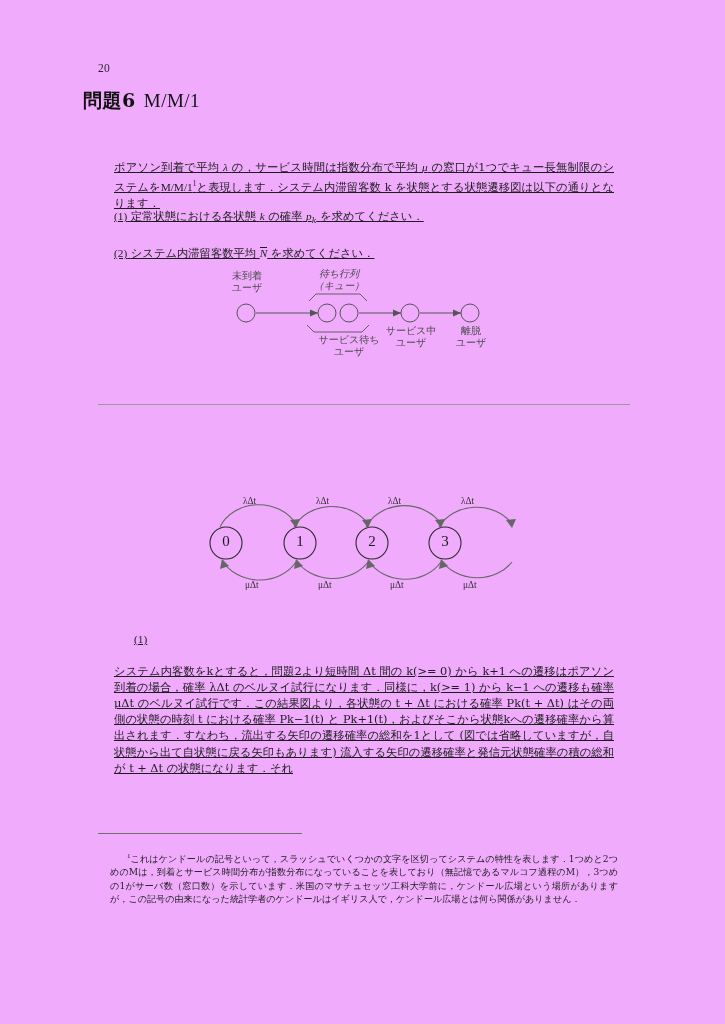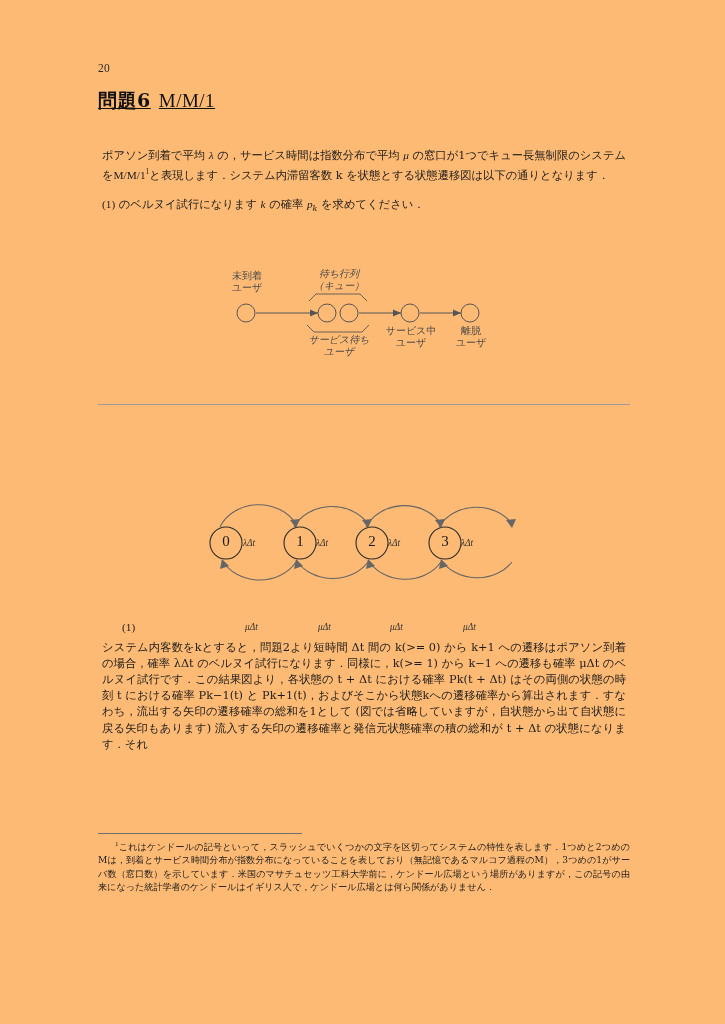--- a/index.html
+++ b/index.html
@@ -13,38 +13,37 @@
     position: relative;
     font-family: "Liberation Serif", "DejaVu Serif", serif;
     color: #1a1a1a;
     overflow: hidden;
   }
   .page {
     position: absolute;
     left: 0; top: 0;
     width: 725px;
     height: 1024px;
-    background: #fdba74;
+    background: #f0abfc;
   }
   .folio {
     position: absolute;
     left: 98px;
     top: 62px;
     font-size: 11.5px;
     color: #2a2a2a;
     letter-spacing: .3px;
   }
   .h-section {
     position: absolute;
-    left: 98px;
+    left: 83px;
     font-weight: bold;
     font-size: 19px;
     color: #111;
     white-space: nowrap;
-    text-decoration: underline;
   }
   .h-section .jp {
     font-family: "DejaVu Serif", "Liberation Serif", serif;
     font-weight: bold;
     letter-spacing: .5px;
   }
   .h-section .mm {
     font-family: "Liberation Serif", "DejaVu Serif", serif;
     font-weight: normal;
     font-size: 19px;
@@ -58,21 +57,21 @@
     position: absolute;
     left: 98px;
     width: 532px;
     font-family: "DejaVu Serif", "Liberation Serif", serif;
     font-size: 11.3px;
     line-height: 16.1px;
     color: #1c1c1c;
     text-align: justify;
     text-justify: inter-character;
   }
-  .body-block p { margin: 4px; }
+  .body-block p { margin: 16px; text-decoration: underline; }
   .body-block .ind { text-indent: 20px; }
   .mathi {
     font-family: "Liberation Serif", "DejaVu Serif", serif;
     font-style: italic;
   }
   .mathr {
     font-family: "Liberation Serif", "DejaVu Serif", serif;
     font-style: normal;
   }
   sup.fn {
@@ -121,21 +120,21 @@
     font-size: 9.1px;
     line-height: 13.3px;
     color: #1c1c1c;
     text-align: justify;
   }
   .footnote .marker {
     font-size: 7px;
     vertical-align: super;
     font-family: "Liberation Serif", serif;
   }
-  .footnote p { margin: 0; text-indent: 17px; }
+  .footnote p { margin: 12px; text-indent: 17px; }
 
   
   #fig-queue {
     position: absolute;
     left: 196px;
     top: 262px;
     width: 340px;
     height: 112px;
   }
   #fig-queue .lbl {
@@ -154,25 +153,23 @@
     position: absolute;
     left: 190px;
     top: 488px;
     width: 350px;
     height: 112px;
   }
   #fig-chain svg { position: absolute; left: 0; top: 0; }
   #fig-chain .rate {
     position: absolute;
     font-family: "Liberation Serif", "DejaVu Serif", serif;
-    font-style: italic;
     font-size: 9.4px;
     color: #333;
     white-space: nowrap;
-    margin-top: 42px;
   }
   #fig-chain .statenum {
     position: absolute;
     font-family: "Liberation Serif", "DejaVu Serif", serif;
     font-size: 15px;
     color: #1a1a1a;
     width: 30px;
     text-align: center;
   }
 </style>
@@ -185,21 +182,22 @@
 
   <div class="h-section" id="heading-problem">
     <span class="jp">問題6</span><span class="mm">M/M/1</span>
   </div>
 
   <div class="body-block" id="intro-block">
     <p><span>ポアソン到着で平均</span> <span class="mathi">λ</span> <span>の，サービス時間は指数分布で平均</span> <span class="mathi">μ</span> <span>の窓口が1つでキュー長無制限のシステムを</span><span class="mathr">M/M/1</span><sup class="fn">1</sup><span>と表現します．システム内滞留客数 k を状態とする状態遷移図は以下の通りとなります．</span></p>
   </div>
 
   <div class="body-block" id="q-list">
-    <p><span class="mathr">(1)</span> <span>のベルヌイ試行になります</span> <span class="mathi">k</span> <span>の確率</span> <span class="mathi">p</span><span class="sub">k</span> <span>を求めてください．</span></p>
+    <p><span class="mathr">(1)</span> <span>定常状態における各状態</span> <span class="mathi">k</span> <span>の確率</span> <span class="mathi">p</span><span class="sub">k</span> <span>を求めてください．</span></p>
+    <p><span class="mathr">(2)</span> <span>システム内滞留客数平均</span> <span class="mathi ovl">N</span> <span>を求めてください．</span></p>
   </div>
 
   <div id="fig-queue">
     <svg width="340" height="112" viewBox="0 0 340 112">
       <g fill="none" stroke="#555" stroke-width="1">
 
         <circle cx="50" cy="51" r="9"></circle>
 
         <line x1="60" y1="51" x2="122" y2="51"></line>
 
@@ -228,21 +226,21 @@
     <div class="lbl" style="left:22px; top:8px; width:58px;">
       <span>未到着</span><br>
       <span>ユーザ</span>
     </div>
 
     <div class="lbl" style="left:108px; top:6px; width:70px;font-style:italic;">
       <span>待ち行列</span><br>
       <span>（キュー）</span>
     </div>
 
-    <div class="lbl" style="left:98px; top:72px; width:90px;font-style:italic;">
+    <div class="lbl" style="left:108px; top:72px; width:90px;">
       <span>サービス待ち</span><br>
       <span>ユーザ</span>
     </div>
 
     <div class="lbl" style="left:185px; top:63px; width:60px;">
       <span>サービス中</span><br>
       <span>ユーザ</span>
     </div>
 
     <div class="lbl" style="left:248px; top:63px; width:54px;">

